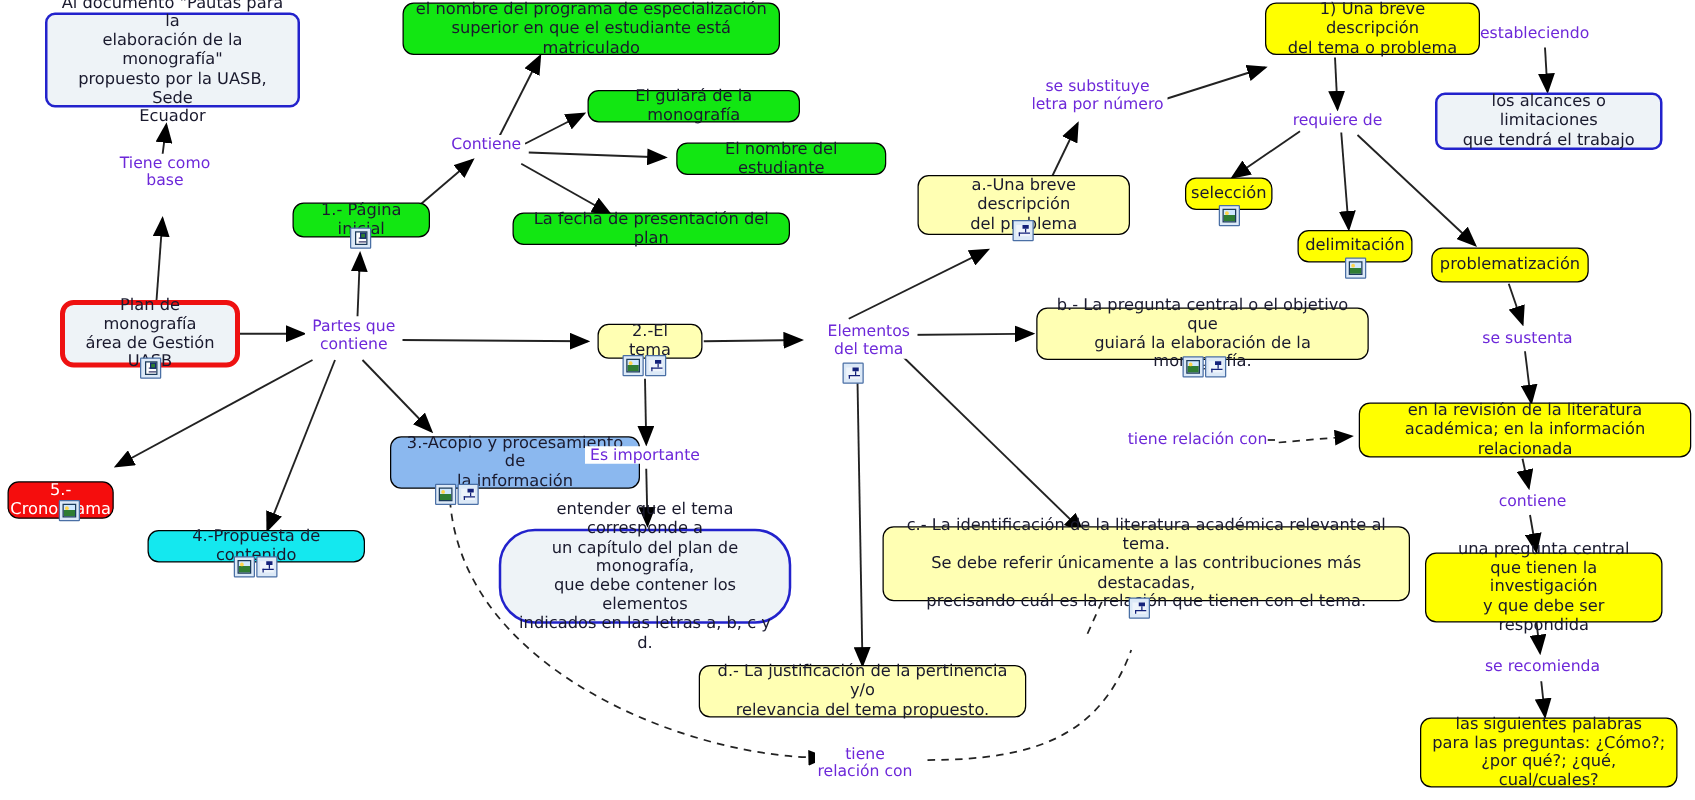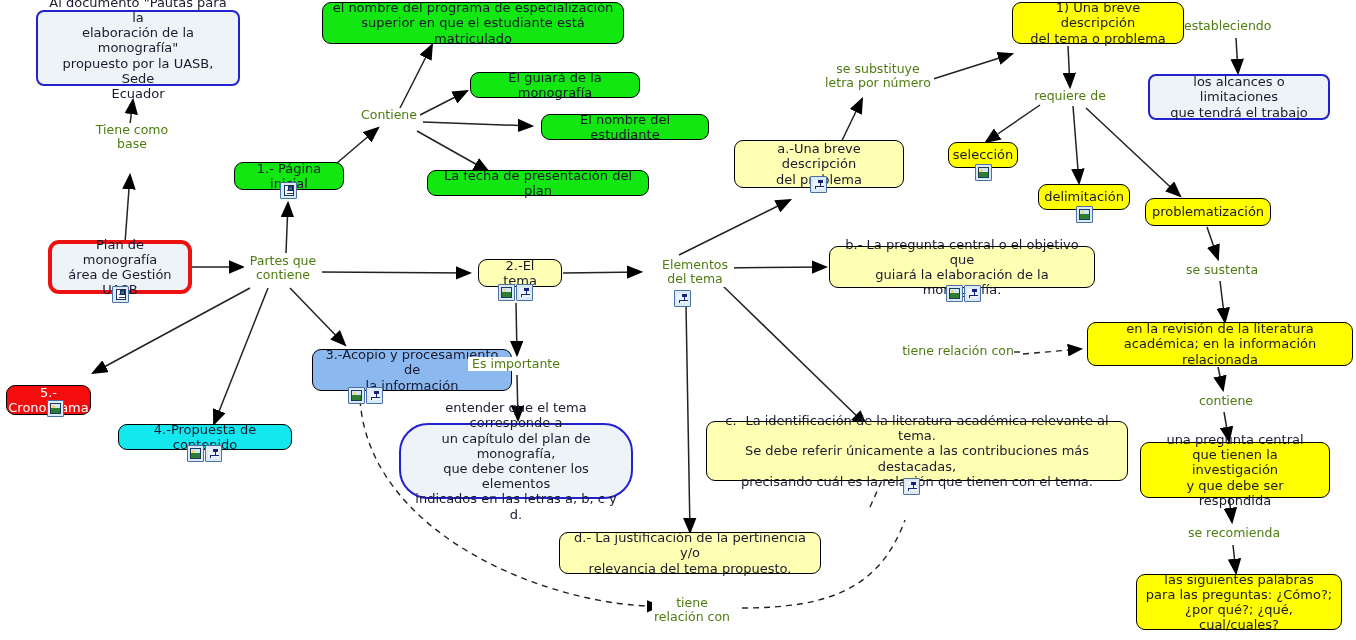--- a/index.html
+++ b/index.html
@@ -15,21 +15,21 @@
   
   .n-green{background:#12e712;border:1px solid #000;font-size:13px;}
   .n-yellow{background:#ffff00;border:1px solid #000;font-size:13px;}
   .n-paleyellow{background:#ffffb3;border:1px solid #000;font-size:13px;}
   .n-blue-outline{background:#eef3f7;border:2px solid #2222cc;border-radius:8px;font-size:13px;}
   .n-red-outline{background:#eef3f7;border:4px solid #ee1111;border-radius:11px;font-size:13px;}
   .n-lightblue{background:#8bb8ef;border:1px solid #000;font-size:13px;margin-left:44px;}
   .n-cyan{background:#14e8ef;border:1px solid #000;font-size:13px;}
   .n-red{background:#f50d0d;border:1px solid #000;color:#ffffff;font-size:13px;}
 
-  .label{position:absolute;font-size:12.5px;color:#4d7c0f;text-align:center;
+  .label{position:absolute;font-size:12.5px;color:#6d28d9;text-align:center;
          line-height:1.15;white-space:pre-line;background:#fff;}
 
   
   .icons{position:absolute;display:flex;gap:1px;z-index:6;}
   .ico{width:17px;height:17px;border:1px solid #4a6fa5;background:#dce9f7;
        box-sizing:border-box;position:relative;border-radius:1px;}
   .ico-pic::after{content:"";position:absolute;left:2px;top:2px;right:2px;bottom:2px;
        background:linear-gradient(180deg,#cfe8ff 0 45%,#2f7d32 45% 100%);
        border:1px solid #1a3a5a;box-sizing:border-box;}
   .ico-pic::before{content:"";position:absolute;left:4px;top:3.5px;width:3px;height:3px;
@@ -167,21 +167,21 @@
   </div>
 
   <div class="node n-green" style="left:470px;top:72px;width:170px;height:26px;">
     <span class="txt">El guiará de la monografía</span>
   </div>
 
   <div class="node n-green" style="left:541px;top:114px;width:168px;height:26px;">
     <span class="txt">El nombre del estudiante</span>
   </div>
 
-  <div class="node n-green" style="left:427px;top:170px;width:222px;height:26px;">
+  <div class="node n-green" style="left:410px;top:170px;width:222px;height:26px;">
     <span class="txt">La fecha de presentación del plan</span>
   </div>
 
   <div class="node n-paleyellow" style="left:478px;top:259px;width:84px;height:28px;">
     <span class="txt">2.-El tema</span>
   </div>
   <div class="icons" style="left:498px;top:284px;">
     <span class="ico ico-pic"></span>
     <span class="ico ico-map"></span>
   </div>

